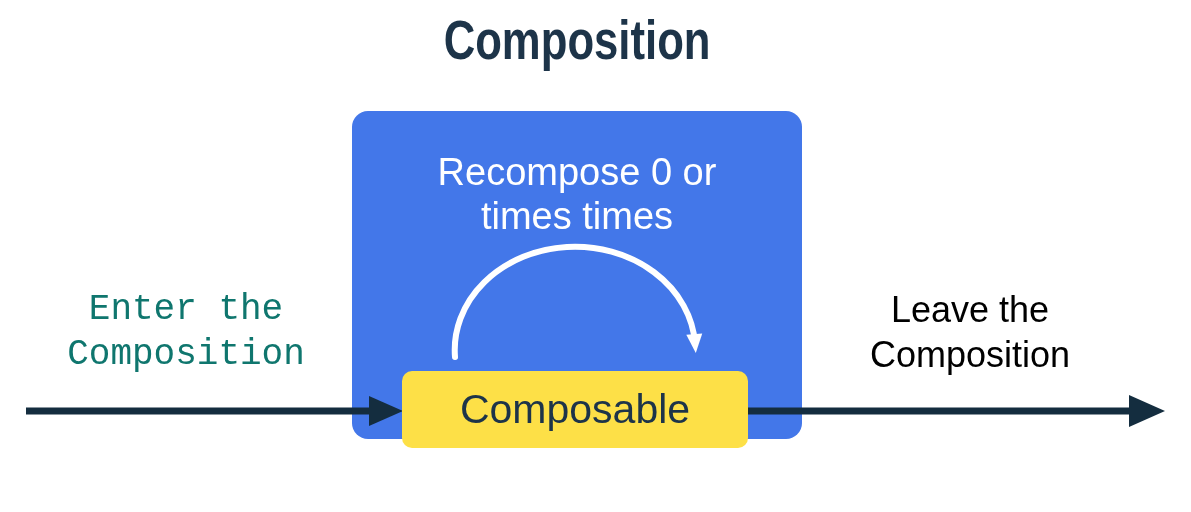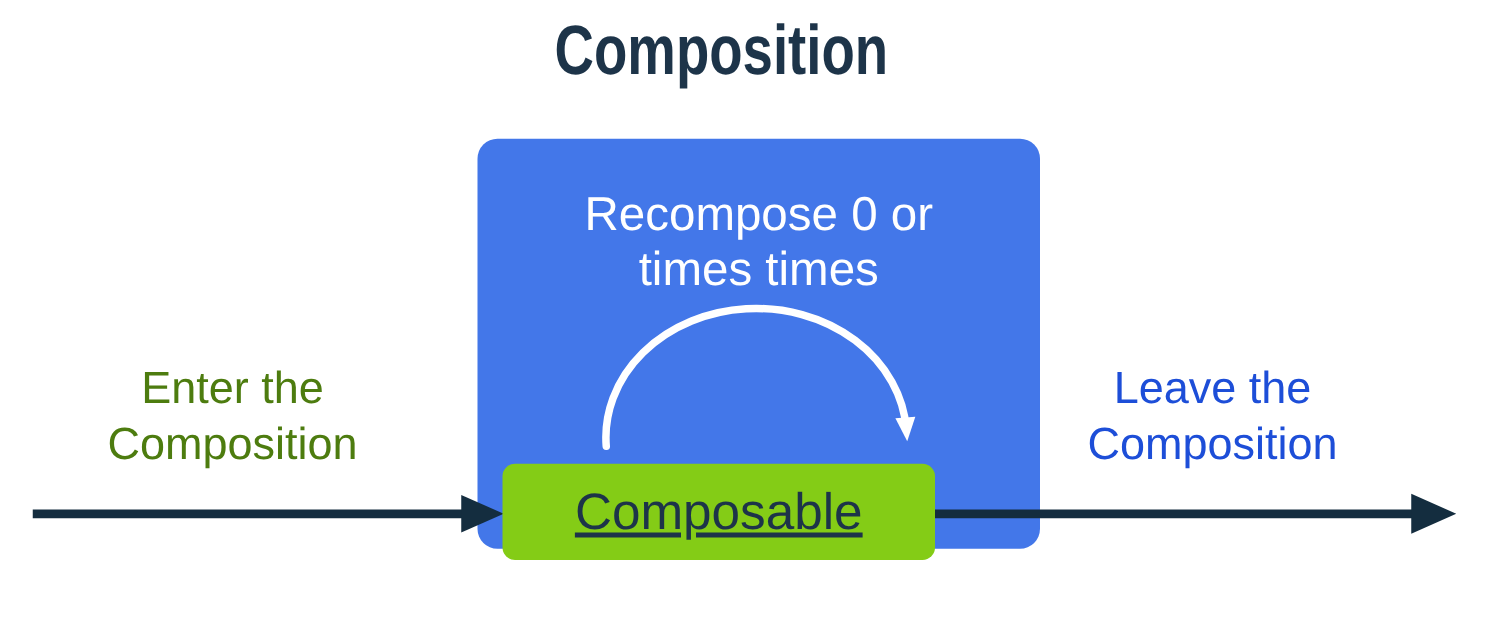--- a/index.html
+++ b/index.html
@@ -34,21 +34,20 @@
   }
   
   .comp-box {
     position: absolute;
     left: 352px;
     top: 111px;
     width: 450px;
     height: 328px;
     border-radius: 16px;
     z-index: 1;
-    margin-left: 30px;
   }
   .recompose {
     position: absolute;
     left: 0;
     right: 0;
     top: 39px;
     text-align: center;
     font-size: 38px;
     line-height: 44px;
   }
@@ -111,37 +110,37 @@
     <svg class="loop-svg" viewBox="0 0 450 382">
       <defs>
         <marker id="loopHead" markerUnits="userSpaceOnUse" markerWidth="26" markerHeight="26" refX="13" refY="13" orient="auto">
           <path d="M4,5 L23,13 L4,21 Z" style="fill: rgb(255, 255, 255);"></path>
         </marker>
       </defs>
       <path d="M 103 246 A 120 103 0 0 1 343 232" fill="none" stroke-width="6" stroke-linecap="round" marker-end="url(#loopHead)" style="stroke: rgb(255, 255, 255);"></path>
     </svg>
   </div>
 
-  <div class="composable" style="background: #84cc16; color: rgb(29, 52, 73); text-decoration: underline;">
+  <div class="composable" style="background: #fde047; color: rgb(29, 52, 73);">
     <span>Composable</span>
   </div>
 
   <svg class="arrow-svg enter-arrow-svg" width="377" height="36" viewBox="0 0 377 36">
     <line x1="0" y1="18" x2="346" y2="18" stroke-width="7" style="stroke: rgb(20, 45, 63);"></line>
     <polygon points="343,3 377,18 343,33" style="fill: rgb(20, 45, 63);"></polygon>
   </svg>
 
   <svg class="arrow-svg leave-arrow-svg" width="417" height="36" viewBox="0 0 417 36">
     <line x1="0" y1="18" x2="384" y2="18" stroke-width="7" style="stroke: rgb(20, 45, 63);"></line>
     <polygon points="381,2 417,18 381,34" style="fill: rgb(20, 45, 63);"></polygon>
   </svg>
 
-  <div class="side-label enter-label" style="color: #4d7c0f;">
+  <div class="side-label enter-label" style="color: #0f766e; font-family: Liberation Mono, monospace;">
     <div>Enter the</div>
     <div>Composition</div>
   </div>
 
-  <div class="side-label leave-label" style="color: #1d4ed8;">
+  <div class="side-label leave-label" style="color: #000000;">
     <div>Leave the</div>
     <div>Composition</div>
   </div>
 
 </div>
 
 </body></html>

